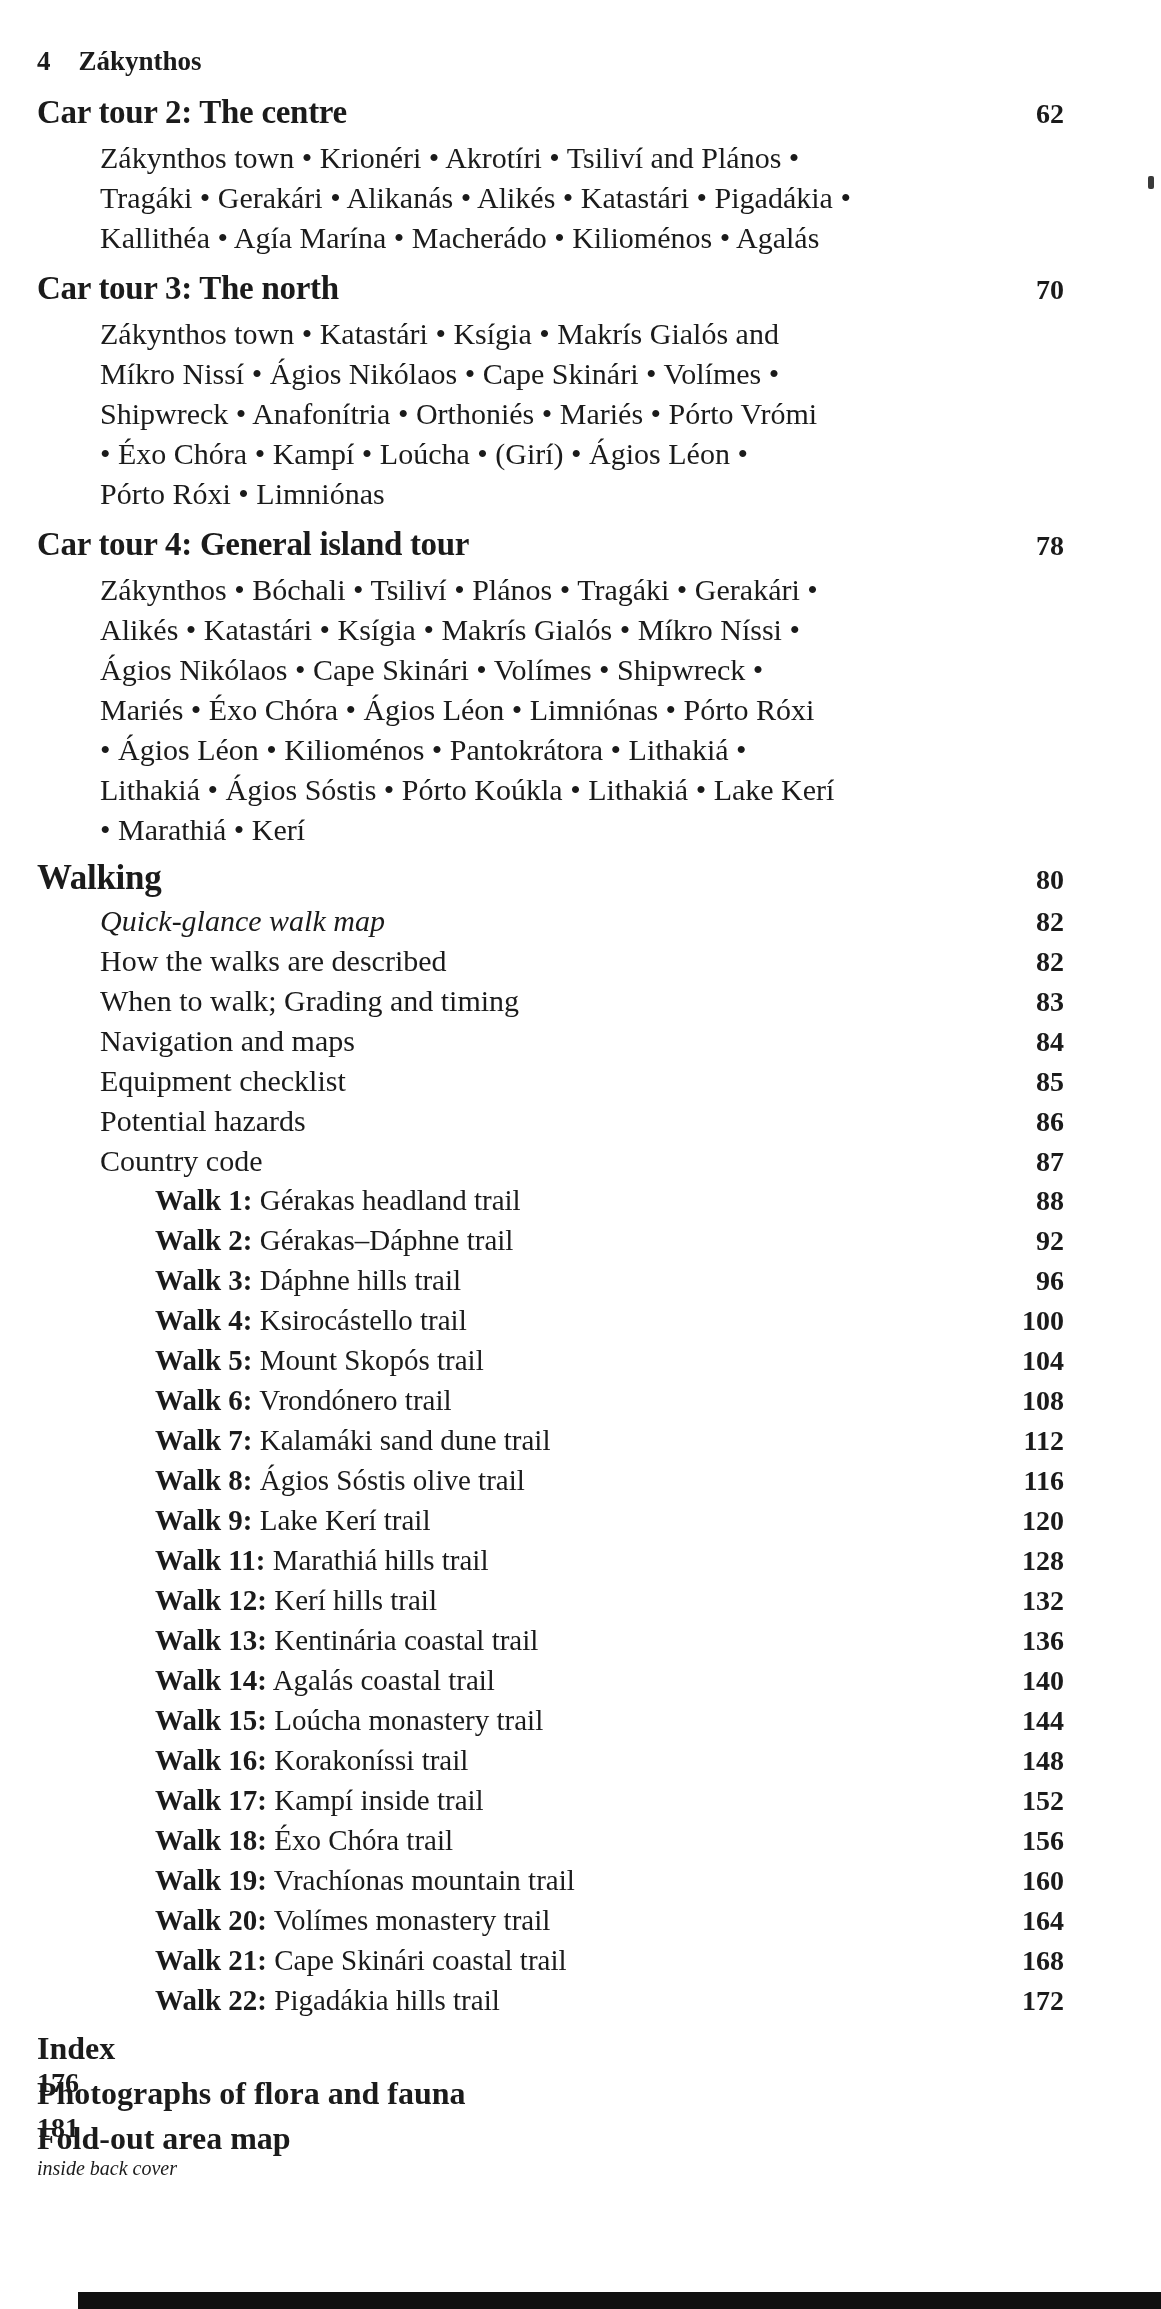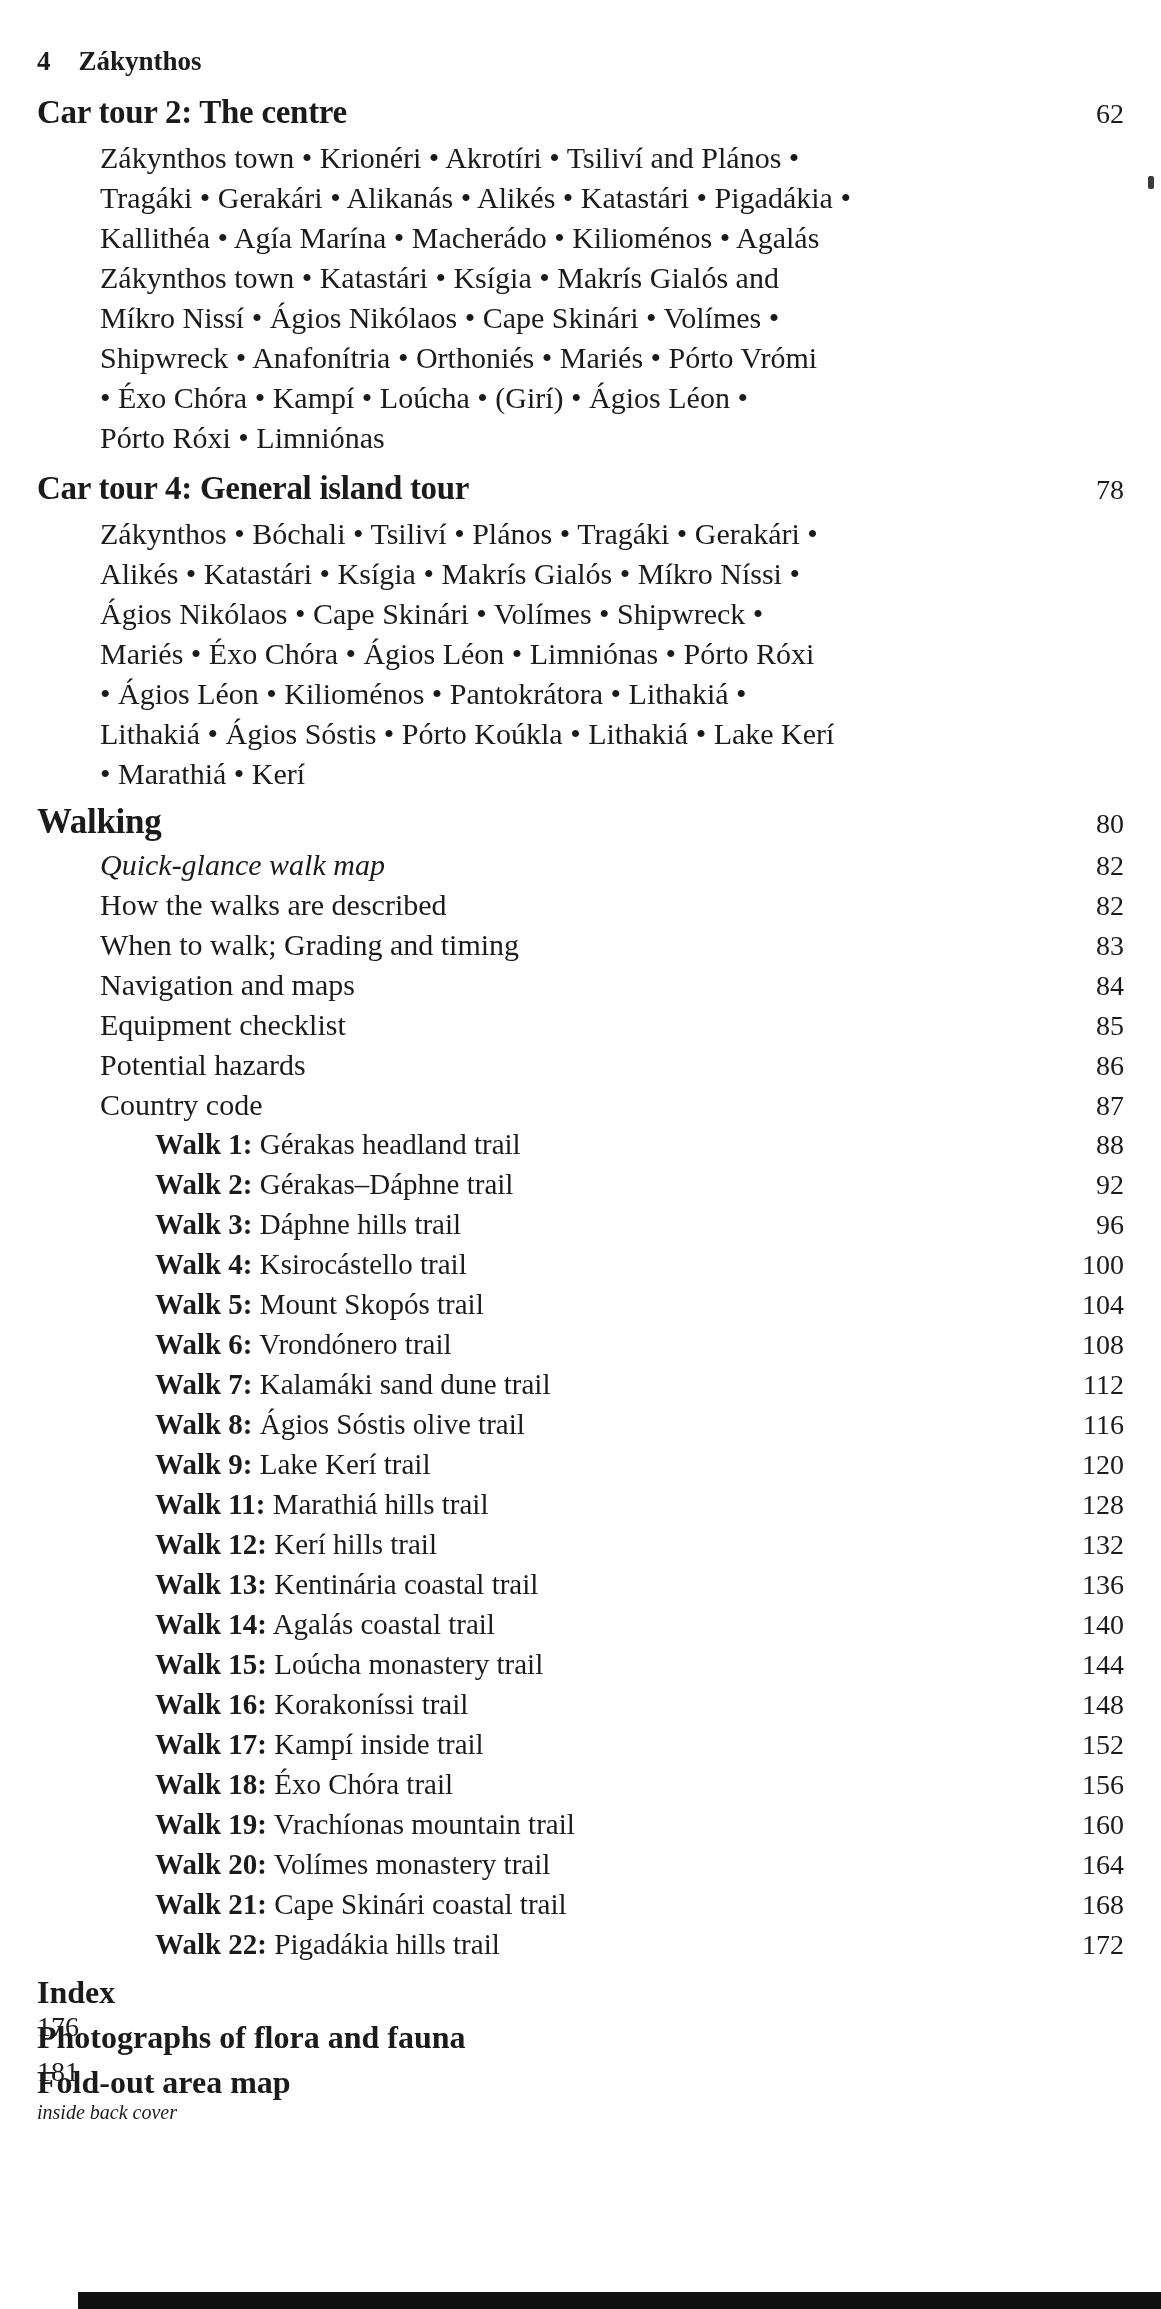--- a/index.html
+++ b/index.html
@@ -2,28 +2,28 @@
 <html><head>
 <meta charset="utf-8">
 <style>
   html,body{margin:0;padding:0;background:#e8e8e8;}
   .page{
     width:1161px;height:2309px;background:#ffffff;position:relative;
     font-family:"Liberation Serif","DejaVu Serif",serif;color:#1b1b1b;
     overflow:hidden;box-sizing:border-box;
   }
   .row{display:flex;justify-content:space-between;align-items:baseline;
-       padding-right:37px;white-space:nowrap;}
+       padding-right:97px;white-space:nowrap;}
   .page-header{padding:46px 0 0 37px;display:flex;gap:28px;
        font-size:27px;font-weight:bold;height:36px;box-sizing:content-box;}
   .chapter-heading{margin-left:37px;margin-top:12px;height:44px;
        font-size:33px;font-weight:bold;letter-spacing:-0.3px;}
   .walking-heading{margin-left:37px;margin-top:8px;height:46px;
        font-size:35px;font-weight:bold;letter-spacing:-0.3px;}
-  .page-num{font-size:28px;font-weight:normal;font-style:normal;letter-spacing:0;}
+  .page-num{font-size:28px;font-weight:bold;font-style:normal;letter-spacing:0;}
   .route-lines{margin-left:100px;font-size:30px;line-height:40px;white-space:nowrap;}
   .sub-row{margin-left:100px;height:40px;font-size:30px;}
   .walk-row{margin-left:155px;height:40px;font-size:29px;}
   .walk-prefix{font-weight:bold;}
   .major-row{margin-left:37px;height:45px;font-size:32px;font-weight:bold;flex-direction:column;}
   .major-row:first-of-type{margin-top:6px;}
   .italic{font-style:italic;}
   .page-text-italic{font-style:italic;font-size:20px;font-weight:normal;}
   .scan-bar{position:absolute;left:78px;right:0;bottom:0;height:17px;background:#101010;}
   .scan-artifact{position:absolute;left:1148px;top:176px;width:6px;height:13px;
@@ -45,20 +45,24 @@
           <span class="chapter-title">Car tour 2: The centre</span>
           <span class="page-num">62</span>
         </div>
         <div class="route-lines">
           <div class="route-line">Zákynthos town • Krionéri • Akrotíri • Tsiliví and Plános •</div>
           <div class="route-line">Tragáki • Gerakári • Alikanás • Alikés • Katastári • Pigadákia •</div>
           <div class="route-line">Kallithéa • Agía Marína • Macherádo • Kilioménos • Agalás</div>
         </div>
       </section>
       <section>
+        <div class="chapter-heading row">
+          <span class="chapter-title">Car tour 3: The north</span>
+          <span class="page-num">70</span>
+        </div>
         <div class="route-lines">
           <div class="route-line">Zákynthos town • Katastári • Ksígia • Makrís Gialós and</div>
           <div class="route-line">Míkro Nissí • Ágios Nikólaos • Cape Skinári • Volímes •</div>
           <div class="route-line">Shipwreck • Anafonítria • Orthoniés • Mariés • Pórto Vrómi</div>
           <div class="route-line">• Éxo Chóra • Kampí • Loúcha • (Girí) • Ágios Léon •</div>
           <div class="route-line">Pórto Róxi • Limniónas</div>
         </div>
       </section>
       <section>
         <div class="chapter-heading row">

